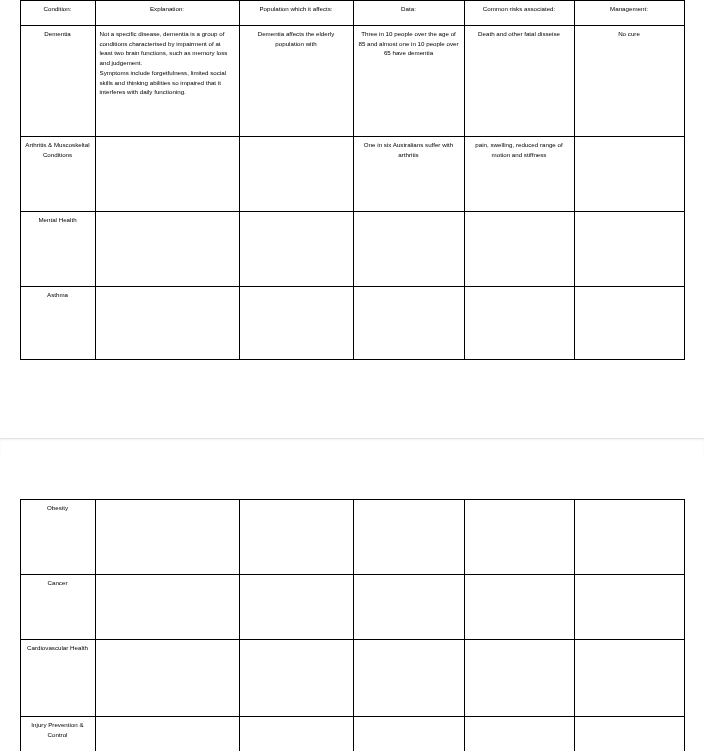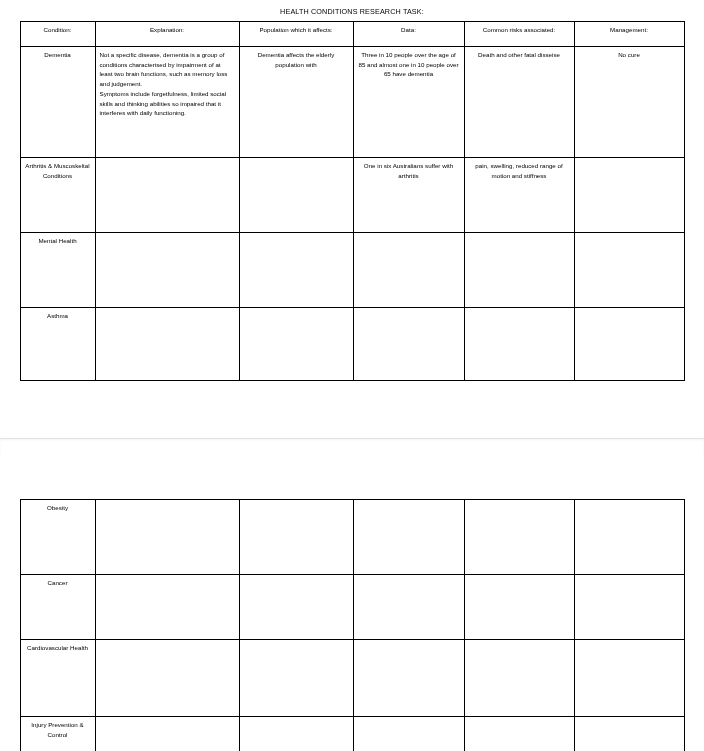--- a/index.html
+++ b/index.html
@@ -100,21 +100,20 @@
   .para { margin: 0 0 0 0; }
   .para + .para { margin-top: 0.5px; }
 
   .tbl-two-wrap { padding-top: 41px; }
 </style>
 </head>
 <body>
 
 <div class="page page-one">
 
-  <div class="doc-title">HEALTH CONDITIONS RESEARCH TASK:</div>
 
   <table class="grid">
     <colgroup>
       <col class="c-condition">
       <col class="c-explanation">
       <col class="c-population">
       <col class="c-data">
       <col class="c-risks">
       <col class="c-management">
     </colgroup>

